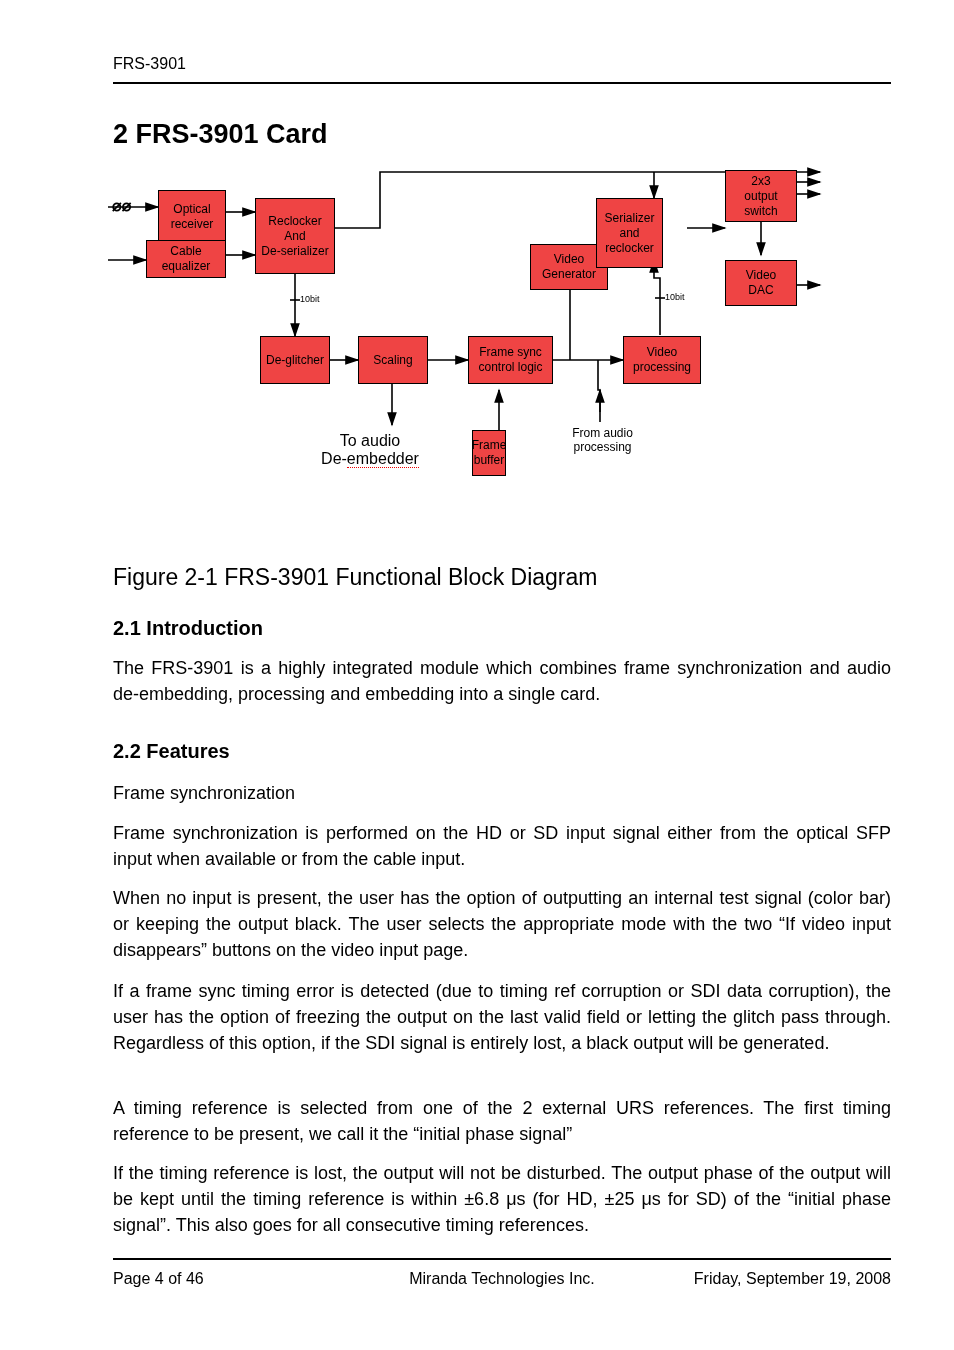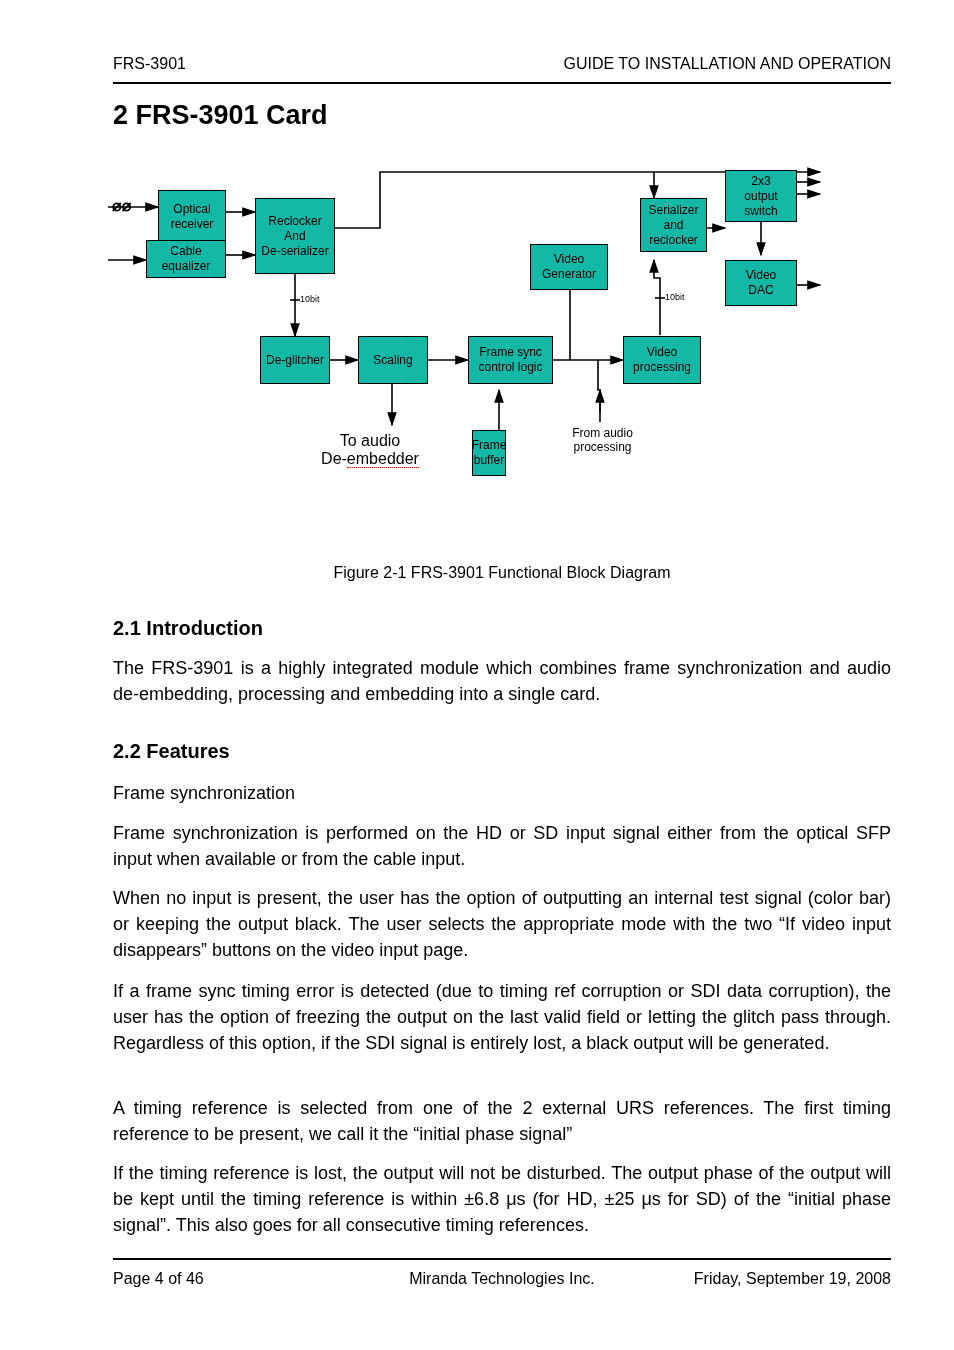--- a/index.html
+++ b/index.html
@@ -2,43 +2,42 @@
 <html><head>
 <meta charset="utf-8">
 <style>
   html,body{margin:0;padding:0;background:#fff;color:#000;font-family:Arial,Helvetica,sans-serif}
   .page{width:954px;height:1350px;position:relative;margin:0 auto}
   .rule{position:absolute;left:113px;right:63px;height:0;border-top:2px solid #000}
   .rule.top{top:82px}
   .rule.bot{top:1258px}
   .header-left{position:absolute;left:113px;top:55px;font-size:16px}
   .header-right{position:absolute;right:63px;top:55px;font-size:16px}
-  .h1{position:absolute;left:113px;top:100px;font-size:27px;font-weight:bold}
+  .h1{position:absolute;left:113px;top:119px;font-size:27px;font-weight:bold}
   .h2{font-size:20px;font-weight:bold;position:absolute;left:113px}
   .p{position:absolute;left:113px;right:63px;font-size:18px;line-height:1.45;text-align:justify}
-  .figcap{position:absolute;left:113px;right:63px;font-size:16px;text-align:center}
+  .figcap{position:absolute;left:113px;right:63px;font-size:23px;}
   .foot-left{position:absolute;left:113px;top:1270px;font-size:16px}
   .foot-center{position:absolute;left:113px;right:63px;top:1270px;font-size:16px;text-align:center}
   .foot-right{position:absolute;right:63px;top:1270px;font-size:16px}
   .diagram{position:absolute;left:100px;top:160px;width:790px;height:400px}
-  .box{position:absolute;border:1px solid #000;background:#14b8a6;font-size:12px;text-align:center;display:flex;align-items:center;justify-content:center;line-height:1.25;padding:4px;box-sizing:border-box}
+  .box{position:absolute;border:1px solid #000;background:#ef4444;font-size:12px;text-align:center;display:flex;align-items:center;justify-content:center;line-height:1.25;padding:4px;box-sizing:border-box}
   svg.wires{position:absolute;left:0;top:0;width:100%;height:100%}
   svg.wires line{stroke:#000;stroke-width:1.6}
   svg.wires polyline{stroke:#000;stroke-width:1.6;fill:none}
   .tick{position:absolute;font-size:9px}
   .underline-red{border-bottom:1.5px dotted #e00;display:inline-block;line-height:1}
   .fiber{position:absolute;font-size:16px;font-weight:bold}
 </style>
 </head>
 <body>
 
 <div class="page">
 
   <div class="header-left">FRS-3901</div>
-  <div class="header-right">GUIDE TO INSTALLATION AND OPERATION</div>
   <div class="rule top"></div>
 
   <div class="h1">2 FRS-3901 Card</div>
 
   <div class="diagram">
     <svg class="wires" viewBox="0 0 790 400">
       <defs>
         <marker id="ah" markerWidth="10" markerHeight="10" refX="8" refY="3" orient="auto">
           <path d="M0,0 L9,3 L0,6 z" fill="#000"></path>
         </marker>
@@ -91,21 +90,21 @@
 
     <div class="box" style="left:58px;top:30px;width:68px;height:54px">Optical<br>receiver</div>
     <div class="box" style="left:46px;top:80px;width:80px;height:38px">Cable<br>equalizer</div>
     <div class="box" style="left:155px;top:38px;width:80px;height:76px">Reclocker<br>And<br>De-serializer</div>
     <div class="box" style="left:160px;top:176px;width:70px;height:48px">De-glitcher</div>
     <div class="box" style="left:258px;top:176px;width:70px;height:48px">Scaling</div>
     <div class="box" style="left:430px;top:84px;width:78px;height:46px">Video<br>Generator</div>
     <div class="box" style="left:368px;top:176px;width:85px;height:48px">Frame sync<br>control logic</div>
     <div class="box" style="left:372px;top:270px;width:34px;height:46px">Frame<br>buffer</div>
     <div class="box" style="left:523px;top:176px;width:78px;height:48px">Video<br>processing</div>
-    <div class="box" style="left:540px;top:38px;width:67px;height:54px">Serializer<br>and<br>reclocker</div>
+    <div class="box" style="left:496px;top:38px;width:67px;height:70px">Serializer<br>and<br>reclocker</div>
     <div class="box" style="left:625px;top:10px;width:72px;height:52px">2x3<br>output<br>switch</div>
     <div class="box" style="left:625px;top:100px;width:72px;height:46px">Video<br>DAC</div>
 
     <div class="tick" style="left:200px;top:134px">10bit</div>
     <div class="tick" style="left:565px;top:132px">10bit</div>
 
     <div style="position:absolute;left:200px;top:272px;font-size:16px;text-align:center;width:140px">
       <span>To audio</span><br>
       <span>De-</span><span class="underline-red">embedder</span>
     </div>

